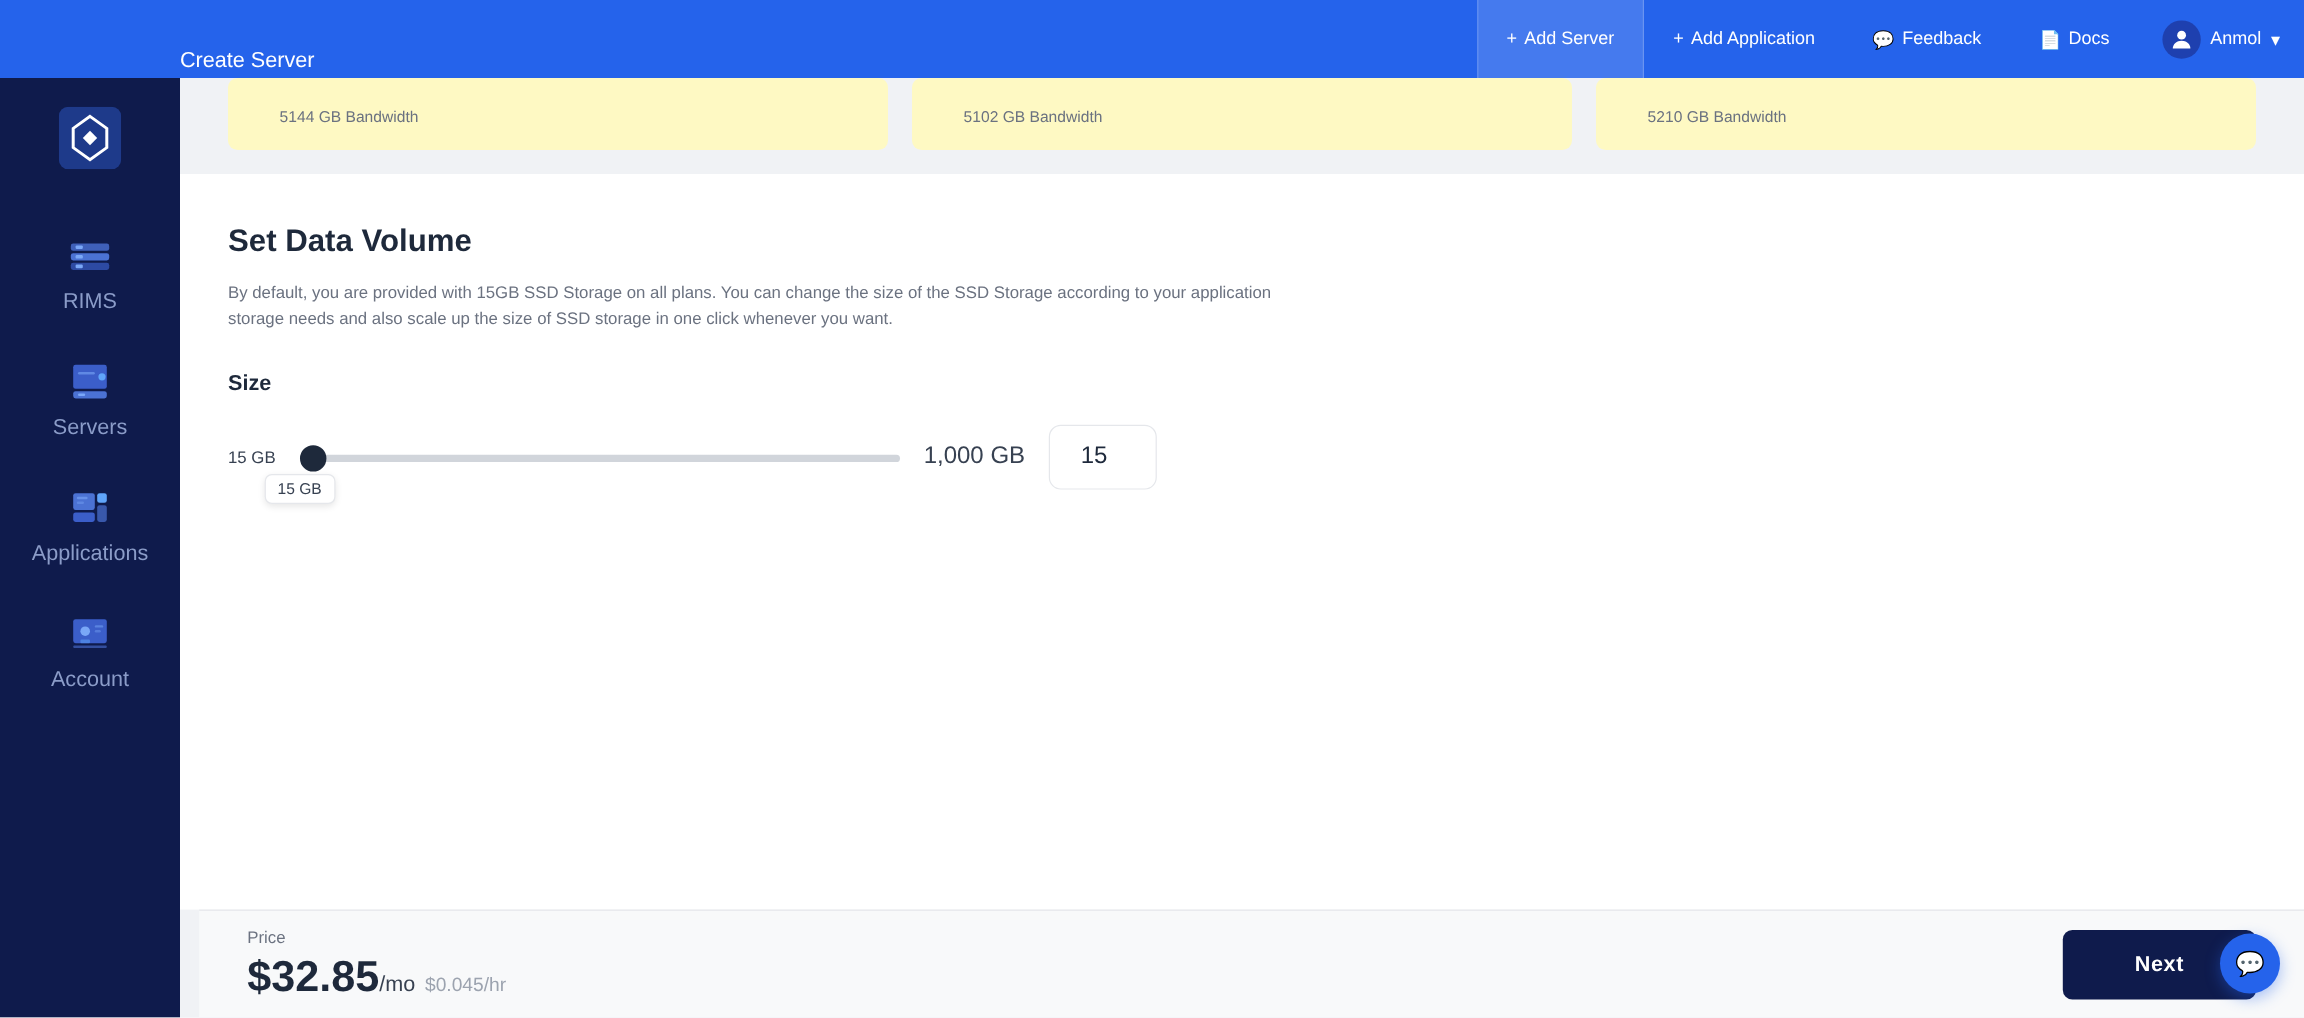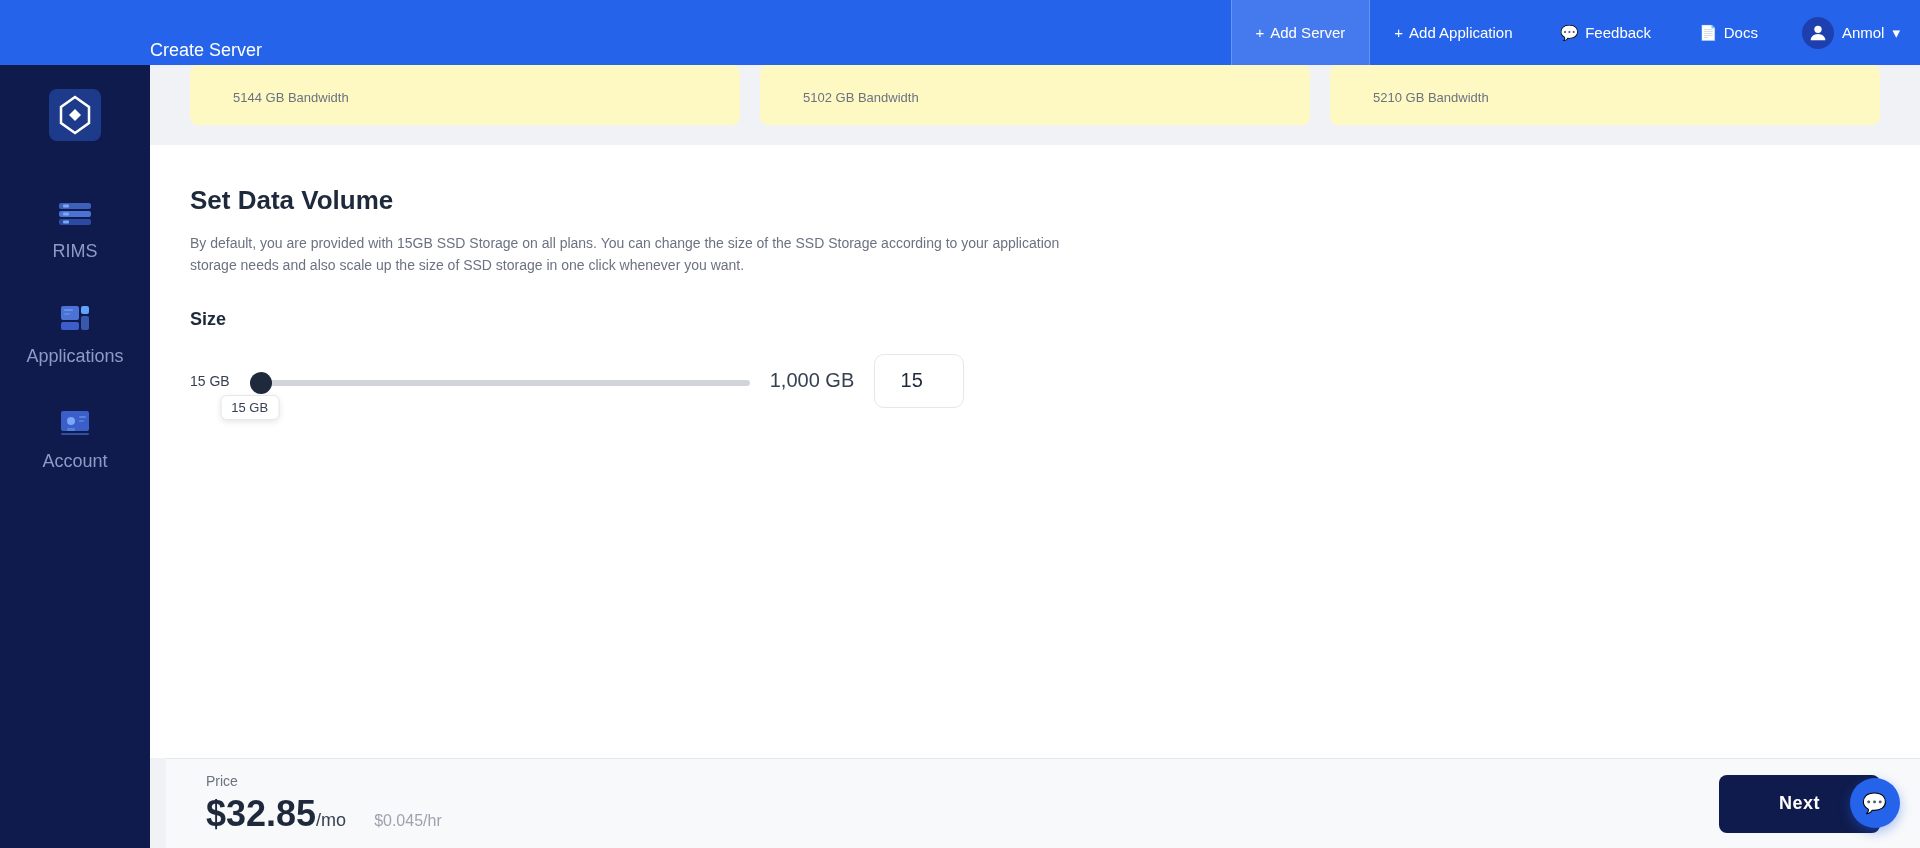--- a/index.html
+++ b/index.html
@@ -267,21 +267,21 @@
       align-items: center;
       padding: 0 40px;
       flex-shrink: 0;
       margin-left: 16px;
     }
     .price-section { flex: 1; }
     .price-label { font-size: 14px; color: #6b7280; margin-bottom: 4px; }
     .price-main {
       display: flex;
       align-items: baseline;
-      gap: 28px;
+      gap: 8px;
     }
     .price-monthly {
       font-size: 36px;
       font-weight: 700;
       color: #1e293b;
     }
     .price-hourly {
       font-size: 16px;
       color: #9ca3af;
     }
@@ -374,20 +374,32 @@
           <rect x="2" y="16" width="32" height="6" rx="2" fill="#4b72d4"></rect>
           <rect x="2" y="24" width="32" height="6" rx="2" fill="#3b5ec9" opacity="0.7"></rect>
           <rect x="6" y="9.5" width="6" height="3" rx="1" fill="#7aa7f7"></rect>
           <rect x="6" y="17.5" width="6" height="3" rx="1" fill="#7aa7f7"></rect>
           <rect x="6" y="25.5" width="6" height="3" rx="1" fill="#7aa7f7"></rect>
         </svg>
       </div>
       <span class="sidebar-label">RIMS</span>
     </div>
 
+    <div class="sidebar-item">
+      <div class="icon-wrap">
+        <svg width="36" height="36" viewBox="0 0 36 36" fill="none">
+          <rect x="4" y="4" width="28" height="20" rx="2" fill="#3b5ec9"></rect>
+          <rect x="4" y="26" width="28" height="6" rx="2" fill="#4b72d4"></rect>
+          <circle cx="28" cy="14" r="3" fill="#60a5fa"></circle>
+          <rect x="8" y="10" width="14" height="2" rx="1" fill="#7aa7f7" opacity="0.6"></rect>
+          <rect x="8" y="28" width="6" height="2" rx="1" fill="#7aa7f7"></rect>
+        </svg>
+      </div>
+      <span class="sidebar-label">Servers</span>
+    </div>
 
     <div class="sidebar-item">
       <div class="icon-wrap">
         <svg width="36" height="36" viewBox="0 0 36 36" fill="none">
           <rect x="4" y="6" width="18" height="14" rx="2" fill="#4b72d4"></rect>
           <rect x="4" y="22" width="18" height="8" rx="2" fill="#3b5ec9"></rect>
           <rect x="24" y="6" width="8" height="8" rx="2" fill="#60a5fa"></rect>
           <rect x="24" y="16" width="8" height="14" rx="2" fill="#4b72d4" opacity="0.7"></rect>
           <rect x="7" y="9" width="9" height="2" rx="1" fill="#7aa7f7" opacity="0.6"></rect>
           <rect x="7" y="13" width="6" height="2" rx="1" fill="#7aa7f7" opacity="0.4"></rect>

